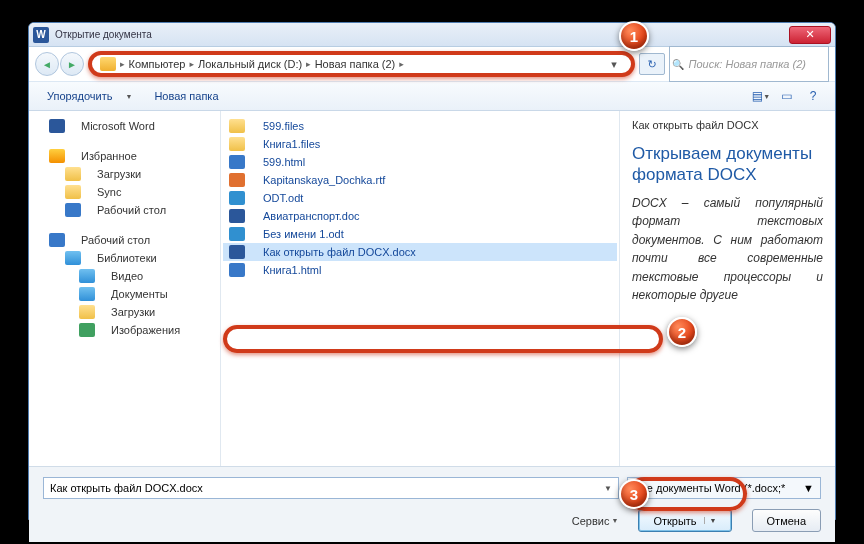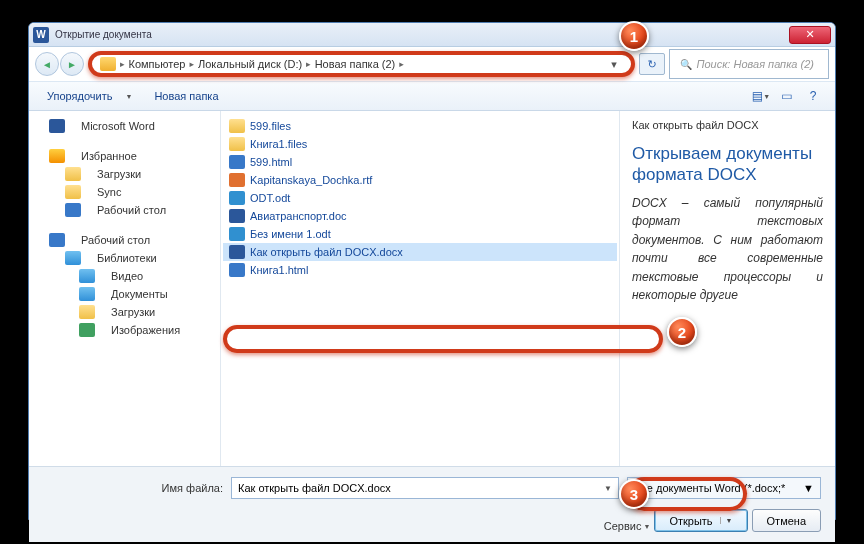--- a/index.html
+++ b/index.html
@@ -11,21 +11,21 @@
 .close-btn{margin-left:auto;width:42px;height:18px;background:linear-gradient(#e67,#c23);border:1px solid #a12;border-radius:3px;color:#fff;display:flex;align-items:center;justify-content:center;font-size:11px;cursor:pointer}
 .navbar{height:34px;display:flex;align-items:center;padding:3px 6px;gap:4px;background:#fff}
 .nav-btns{display:flex;gap:1px}
 .nav-arrow{width:24px;height:24px;border-radius:50%;background:linear-gradient(#f4f8fc,#dde9f5);border:1px solid #b0c6de;display:flex;align-items:center;justify-content:center;color:#4a6;cursor:pointer;font-size:10px}
 .breadcrumb{flex:1;height:26px;border:4px solid #d03a1a;border-radius:16px;background:#fff;display:flex;align-items:center;padding:0 8px;gap:4px;box-shadow:0 2px 4px rgba(200,40,10,.5);position:relative}
 .bc-icon{width:16px;height:14px;background:linear-gradient(#ffd870,#f0b030);border-radius:2px}
 .bc-sep{color:#666;font-size:9px}
 .bc-item{color:#333;cursor:pointer;white-space:nowrap}
 .bc-drop{margin-left:auto;width:18px;color:#555;cursor:pointer;text-align:center}
 .refresh{width:26px;height:22px;border:1px solid #a0b8d0;background:#eaf2fa;display:flex;align-items:center;justify-content:center;color:#2860b0;cursor:pointer;border-radius:2px}
-.search{width:160px;height:30px;border:1px solid #a0b8d0;background:#fff;padding:0 10px;color:#999;font-style:italic;display:flex;align-items:center;gap:4px}
+.search{width:160px;height:36px;border:1px solid #a0b8d0;background:#fff;padding:0 2px;color:#999;font-style:italic;display:flex;align-items:center;gap:4px}
 .search::before{content:"🔍";font-size:10px;font-style:normal}
 .callout{position:absolute;width:30px;height:30px;border-radius:50%;background:radial-gradient(circle at 35% 30%,#ff8a5a,#e8461a 60%,#b82a08);border:2px solid #fff;box-shadow:0 2px 6px rgba(0,0,0,.5),inset 0 -4px 6px rgba(0,0,0,.3);color:#fff;font-weight:bold;font-size:15px;display:flex;align-items:center;justify-content:center;z-index:50}
 .toolbar{height:30px;background:linear-gradient(#f8fbfe,#eaf1f9);border-top:1px solid #dce8f4;border-bottom:1px solid #c9d8e8;display:flex;align-items:center;padding:0 10px;gap:6px}
 .tb-btn{padding:3px 8px;color:#15428b;cursor:pointer;display:flex;align-items:center;gap:13px}
 .tb-drop{font-size:7px;color:#555}
 .tb-right{margin-left:auto;display:flex;gap:2px}
 .tb-ico{width:24px;height:20px;border:1px solid transparent;display:flex;align-items:center;justify-content:center;cursor:pointer;color:#2860b0;font-size:12px}
 .body{display:flex;height:355px}
 .sidebar{width:192px;border-right:1px solid #e0e8f0;padding:6px 4px;overflow:hidden}
 .sb-group{margin-bottom:12px}
@@ -33,40 +33,40 @@
 .sb-item.l2{padding-left:32px}
 .sb-item.l3{padding-left:46px}
 .sb-ico{width:16px;height:14px;flex-shrink:0;border-radius:2px}
 .ico-word{background:#2b579a}
 .ico-star{background:linear-gradient(#ffd040,#f49000)}
 .ico-fold{background:linear-gradient(#ffe090,#f0c048)}
 .ico-desk{background:#3878c8}
 .ico-lib{background:linear-gradient(#70c0f0,#3090d8)}
 .ico-img{background:#40a060}
 .filelist{flex:1;padding:6px 2px;position:relative}
-.file-row{display:flex;align-items:center;gap:5px;padding:2px 6px;cursor:pointer;color:#14489a}
+.file-row{display:flex;align-items:center;gap:18px;padding:2px 6px;cursor:pointer;color:#14489a}
 .file-row.sel{background:#cce4fb}
 .f-ico{width:16px;height:14px;flex-shrink:0;border-radius:2px}
 .f-fold{background:linear-gradient(#ffe090,#f0c048)}
 .f-html{background:#3878c8}
 .f-rtf{background:#e07030}
 .f-odt{background:#3090d0}
 .f-doc{background:#2b579a}
 .sel-ring{position:absolute;left:2px;top:214px;width:440px;height:28px;border:4px solid #d03a1a;border-radius:14px;box-shadow:0 2px 4px rgba(200,40,10,.5);pointer-events:none}
 .preview{width:216px;border-left:1px solid #e0e8f0;padding:8px 12px;color:#333;overflow:hidden}
 .pv-title{font-size:11px;margin-bottom:12px}
 .pv-h{color:#1f5aa6;font-size:17px;line-height:1.25;margin-bottom:8px}
 .pv-body{font-size:12px;font-style:italic;text-align:justify;line-height:1.55;color:#333}
 .footer{border-top:1px solid #d0dce8;padding:10px 14px 10px;background:#f0f4f8}
 .f-row{display:flex;align-items:center;gap:8px;margin-bottom:10px}
 .f-label{width:180px;text-align:right;color:#333}
 .f-input{flex:1;height:22px;border:1px solid #9ab6d6;background:#fff;padding:0 6px;display:flex;align-items:center}
 .f-input .dd{margin-left:auto;color:#555;font-size:8px;cursor:pointer}
 .f-type{width:194px;height:22px;border:1px solid #9ab6d6;background:#f4f8fc;padding:0 6px;display:flex;align-items:center;white-space:nowrap;overflow:hidden}
-.f-row2{display:flex;justify-content:flex-end;align-items:flex-end;gap:4px}
+.f-row2{display:flex;justify-content:flex-end;align-items:center;gap:20px}
 .tools{color:#333;cursor:pointer;display:flex;align-items:center;gap:2px}
 .btn{height:23px;padding:0 14px;border:1px solid #8a9db4;background:linear-gradient(#fdfdfd,#e6ecf3);border-radius:3px;cursor:pointer;display:flex;align-items:center;gap:4px}
 .btn.primary{border:1px solid #3c7fb1;box-shadow:0 0 0 1px #7ec1e8 inset;background:linear-gradient(#f4faff,#d8ecfb)}
 .btn .dd{font-size:7px;color:#444;border-left:1px solid #aaa;padding-left:5px;margin-left:3px}
 .open-ring{position:absolute;right:88px;bottom:8px;width:120px;height:34px;border:4px solid #d03a1a;border-radius:18px;box-shadow:0 2px 4px rgba(200,40,10,.5);pointer-events:none}
 </style>
 </head>
 <body>
 
 <div class="dialog">
@@ -207,21 +207,20 @@
 
     <div class="preview">
       <div class="pv-title">Как открыть файл DOCX</div>
       <div class="pv-h">Открываем документы формата DOCX</div>
       <div class="pv-body">DOCX – самый популярный формат текстовых документов. С ним работают почти все современные текстовые процессоры и некоторые другие</div>
     </div>
   </div>
 
   <div class="footer">
     <div class="f-row">
-      <div class="f-label">Имя файла:</div>
       <div class="f-input">
           <span>Как открыть файл DOCX.docx</span>
           <span class="dd">▼</span>
         </div>
       <div class="f-type">
           <span>Все документы Word (*.docx;*</span>
           <span class="dd" style="margin-left:auto">▼</span>
         </div>
     </div>
     <div class="f-row2">

